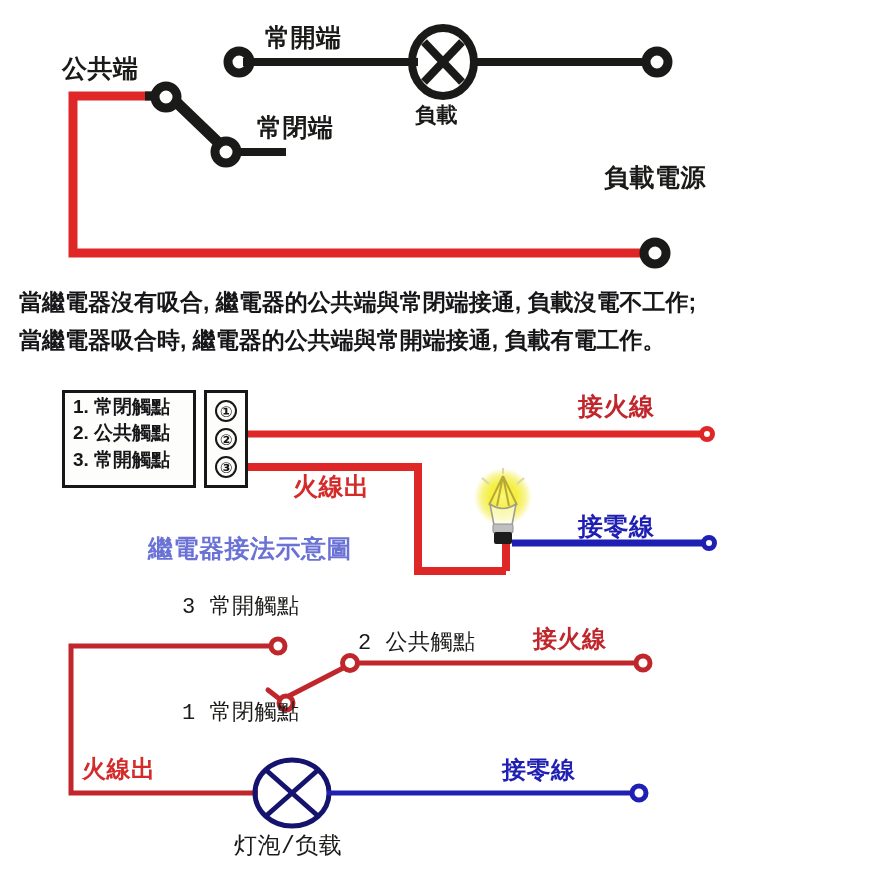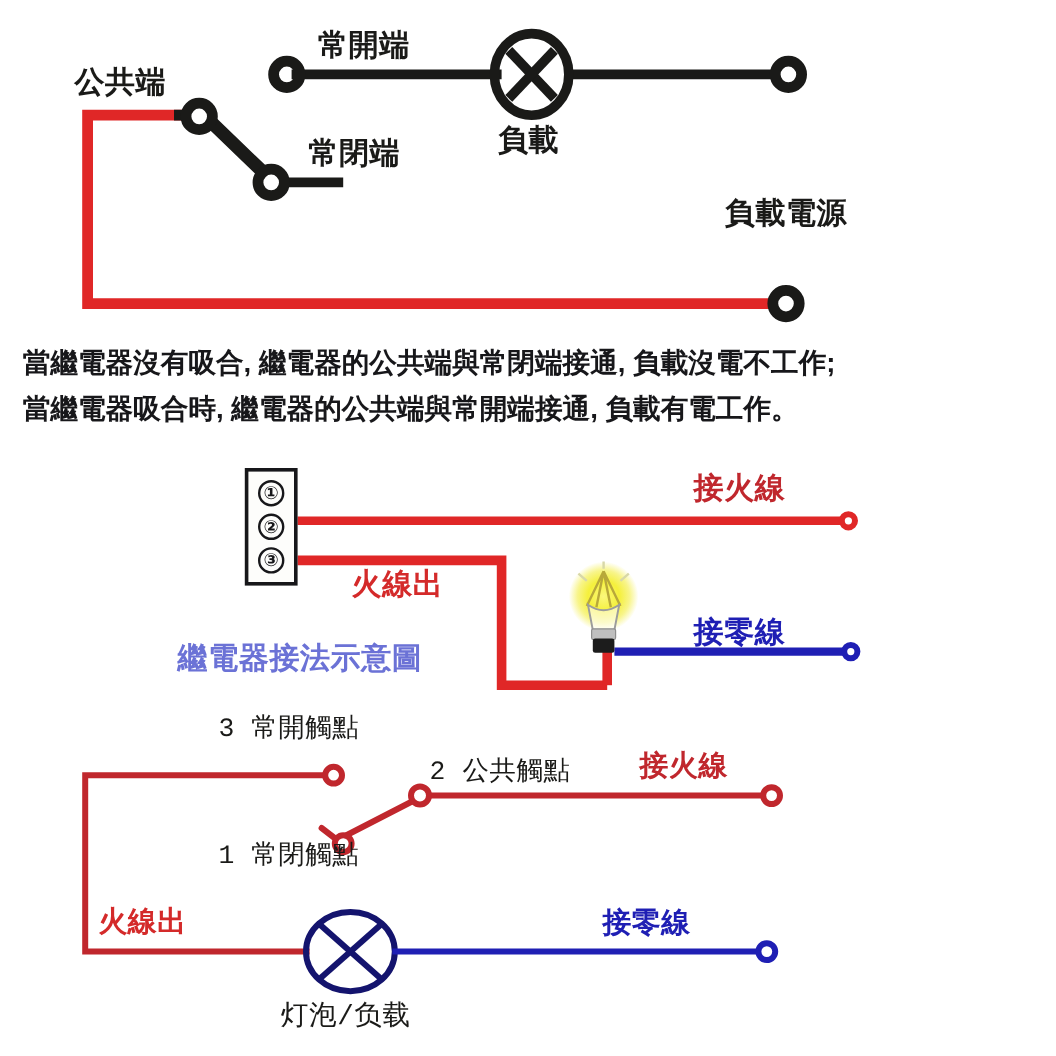--- a/index.html
+++ b/index.html
@@ -207,27 +207,34 @@
       <circle cx="639" cy="793" r="7" fill="#ffffff" stroke="#1f1fb4" stroke-width="5"></circle>
     </g>
   </svg>
 
   <div class="lbl lbl-black" style="left:62px; top:58px; font-size:25px;">公共端</div>
 
   <div class="lbl lbl-black" style="left:265px; top:27px; font-size:25px;">常開端</div>
 
   <div class="lbl lbl-black" style="left:257px; top:117px; font-size:25px;">常閉端</div>
 
-  <div class="lbl lbl-black" style="left:415px; top:106px; font-size:25px;">負載</div>
+  <div class="lbl lbl-black" style="left:415px; top:106px; font-size:21px;">負載</div>
 
   <div class="lbl lbl-black" style="left:604px; top:167px; font-size:25px;">負載電源</div>
 
   <div class="desc" style="left:19px; top:325px; font-size:23px;">當繼電器吸合時, 繼電器的公共端與常開端接通, 負載有電工作。</div>
   <div class="desc" style="left:19px; top:287px; font-size:23px;">當繼電器沒有吸合, 繼電器的公共端與常閉端接通, 負載沒電不工作;</div>
 
+  <div class="legend-box" style="left:62px; top:390px; width:134px; height:98px;">
+    <div class="legend-list">
+      <div class="legend-row" style="font-size:19px;">1. 常閉觸點</div>
+      <div class="legend-row" style="font-size:19px; margin-top:5px;">2. 公共觸點</div>
+      <div class="legend-row" style="font-size:19px; margin-top:5px;">3. 常開觸點</div>
+    </div>
+  </div>
 
   <div class="term-box" style="left:204px; top:390px; width:44px; height:98px; padding:4px 0;">
     <div class="term-num">①</div>
     <div class="term-num">②</div>
     <div class="term-num">③</div>
   </div>
 
   <div class="lbl lbl-red" style="left:293px; top:476px; font-size:25px;">火線出</div>
 
   <div class="lbl lbl-crimson" style="left:578px; top:396px; font-size:25px;">接火線</div>

